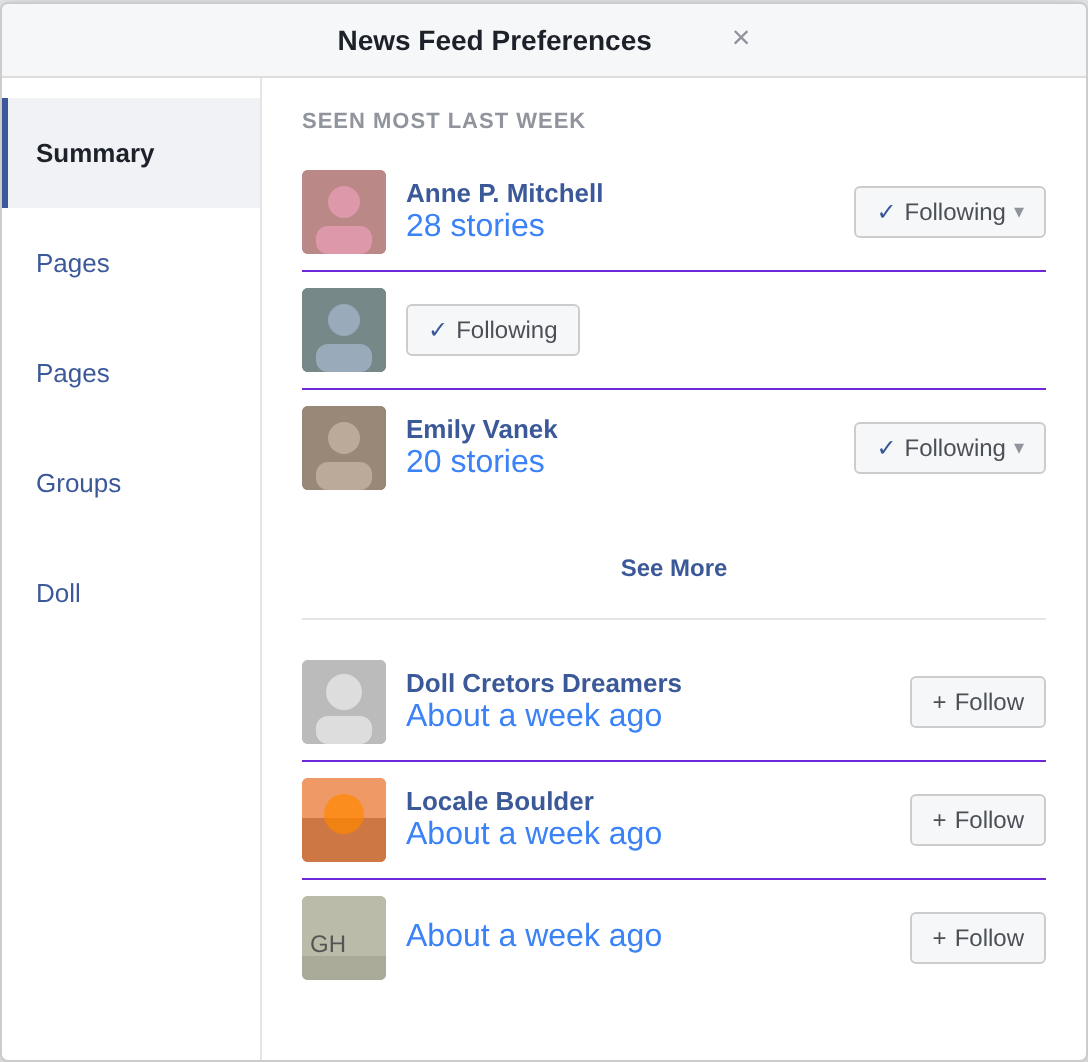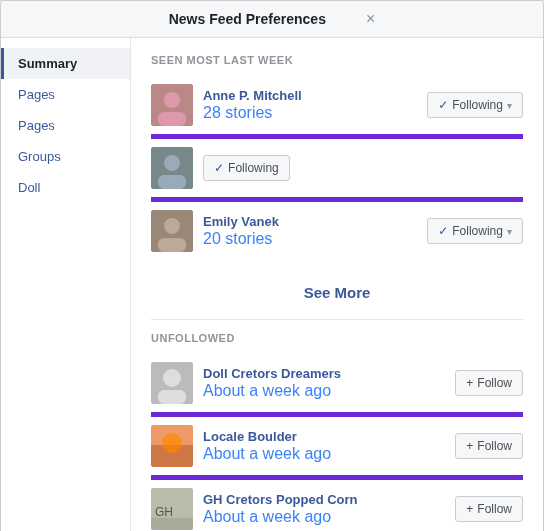--- a/index.html
+++ b/index.html
@@ -44,21 +44,21 @@
       display: flex;
       min-height: 450px;
     }
     .sidebar {
       width: 130px;
       border-right: 1px solid #e5e5e5;
       padding: 10px 0;
       flex-shrink: 0;
     }
     .sidebar-item {
-      padding: 8px 14px;
+      padding: 20px 14px;
       cursor: pointer;
       color: #3b5998;
       font-size: 13px;
       border-left: 3px solid transparent;
     }
     .sidebar-item.active {
       font-weight: bold;
       color: #1d2129;
       border-left: 3px solid #3b5998;
       background: #f0f2f5;
@@ -76,21 +76,21 @@
       margin-bottom: 10px;
       text-transform: uppercase;
     }
     .person-list {
       margin-bottom: 16px;
     }
     .person-row {
       display: flex;
       align-items: center;
       padding: 8px 0;
-      border-bottom: 5px solid #6d28d9;
+      border-bottom: 1px solid #6d28d9;
     }
     .person-row:last-child {
       border-bottom: none;
     }
     .avatar {
       width: 42px;
       height: 42px;
       border-radius: 3px;
       background: #c8c8c8;
       margin-right: 10px;
@@ -147,21 +147,21 @@
       color: #365899;
       font-size: 12px;
     }
     .dropdown-arrow {
       color: #90949c;
       font-size: 10px;
     }
     .see-more {
       text-align: center;
       color: #3b5998;
-      font-size: 15px;
+      font-size: 12px;
       font-weight: bold;
       cursor: pointer;
       padding: 8px 0 4px;
     }
     .section-divider {
       border: none;
       border-top: 1px solid #e5e5e5;
       margin: 14px 0 12px;
     }
     
@@ -258,21 +258,20 @@
             <span>Following</span>
             <span class="dropdown-arrow">▾</span>
           </button>
         </div>
       </div>
 
       <div class="see-more">See More</div>
 
       <hr class="section-divider">
 
-      <div class="section-label">UNFOLLOWED</div>
 
       <div class="person-list">
 
         <div class="person-row">
           <div class="avatar av-doll">
             <svg viewBox="0 0 42 42">
                 <rect width="42" height="42" fill="#bbb"></rect>
                 <circle cx="21" cy="16" r="9" fill="#ddd"></circle>
                 <rect x="7" y="28" width="28" height="14" rx="6" fill="#ddd"></rect>
               </svg>
@@ -307,21 +306,20 @@
 
         <div class="person-row">
           <div class="avatar av-gh">
             <svg viewBox="0 0 42 42">
                 <rect width="42" height="42" fill="#bba"></rect>
                 <text x="4" y="28" font-size="12" fill="#555" font-family="sans-serif">GH</text>
                 <rect x="0" y="30" width="42" height="12" fill="#998" opacity="0.5"></rect>
               </svg>
           </div>
           <div class="person-info">
-            <div class="person-name">GH Cretors Popped Corn</div>
             <div class="person-sub">About a week ago</div>
           </div>
           <button class="follow-btn">
             <span>+</span>
             <span>Follow</span>
           </button>
         </div>
       </div>
     </div>
   </div>

